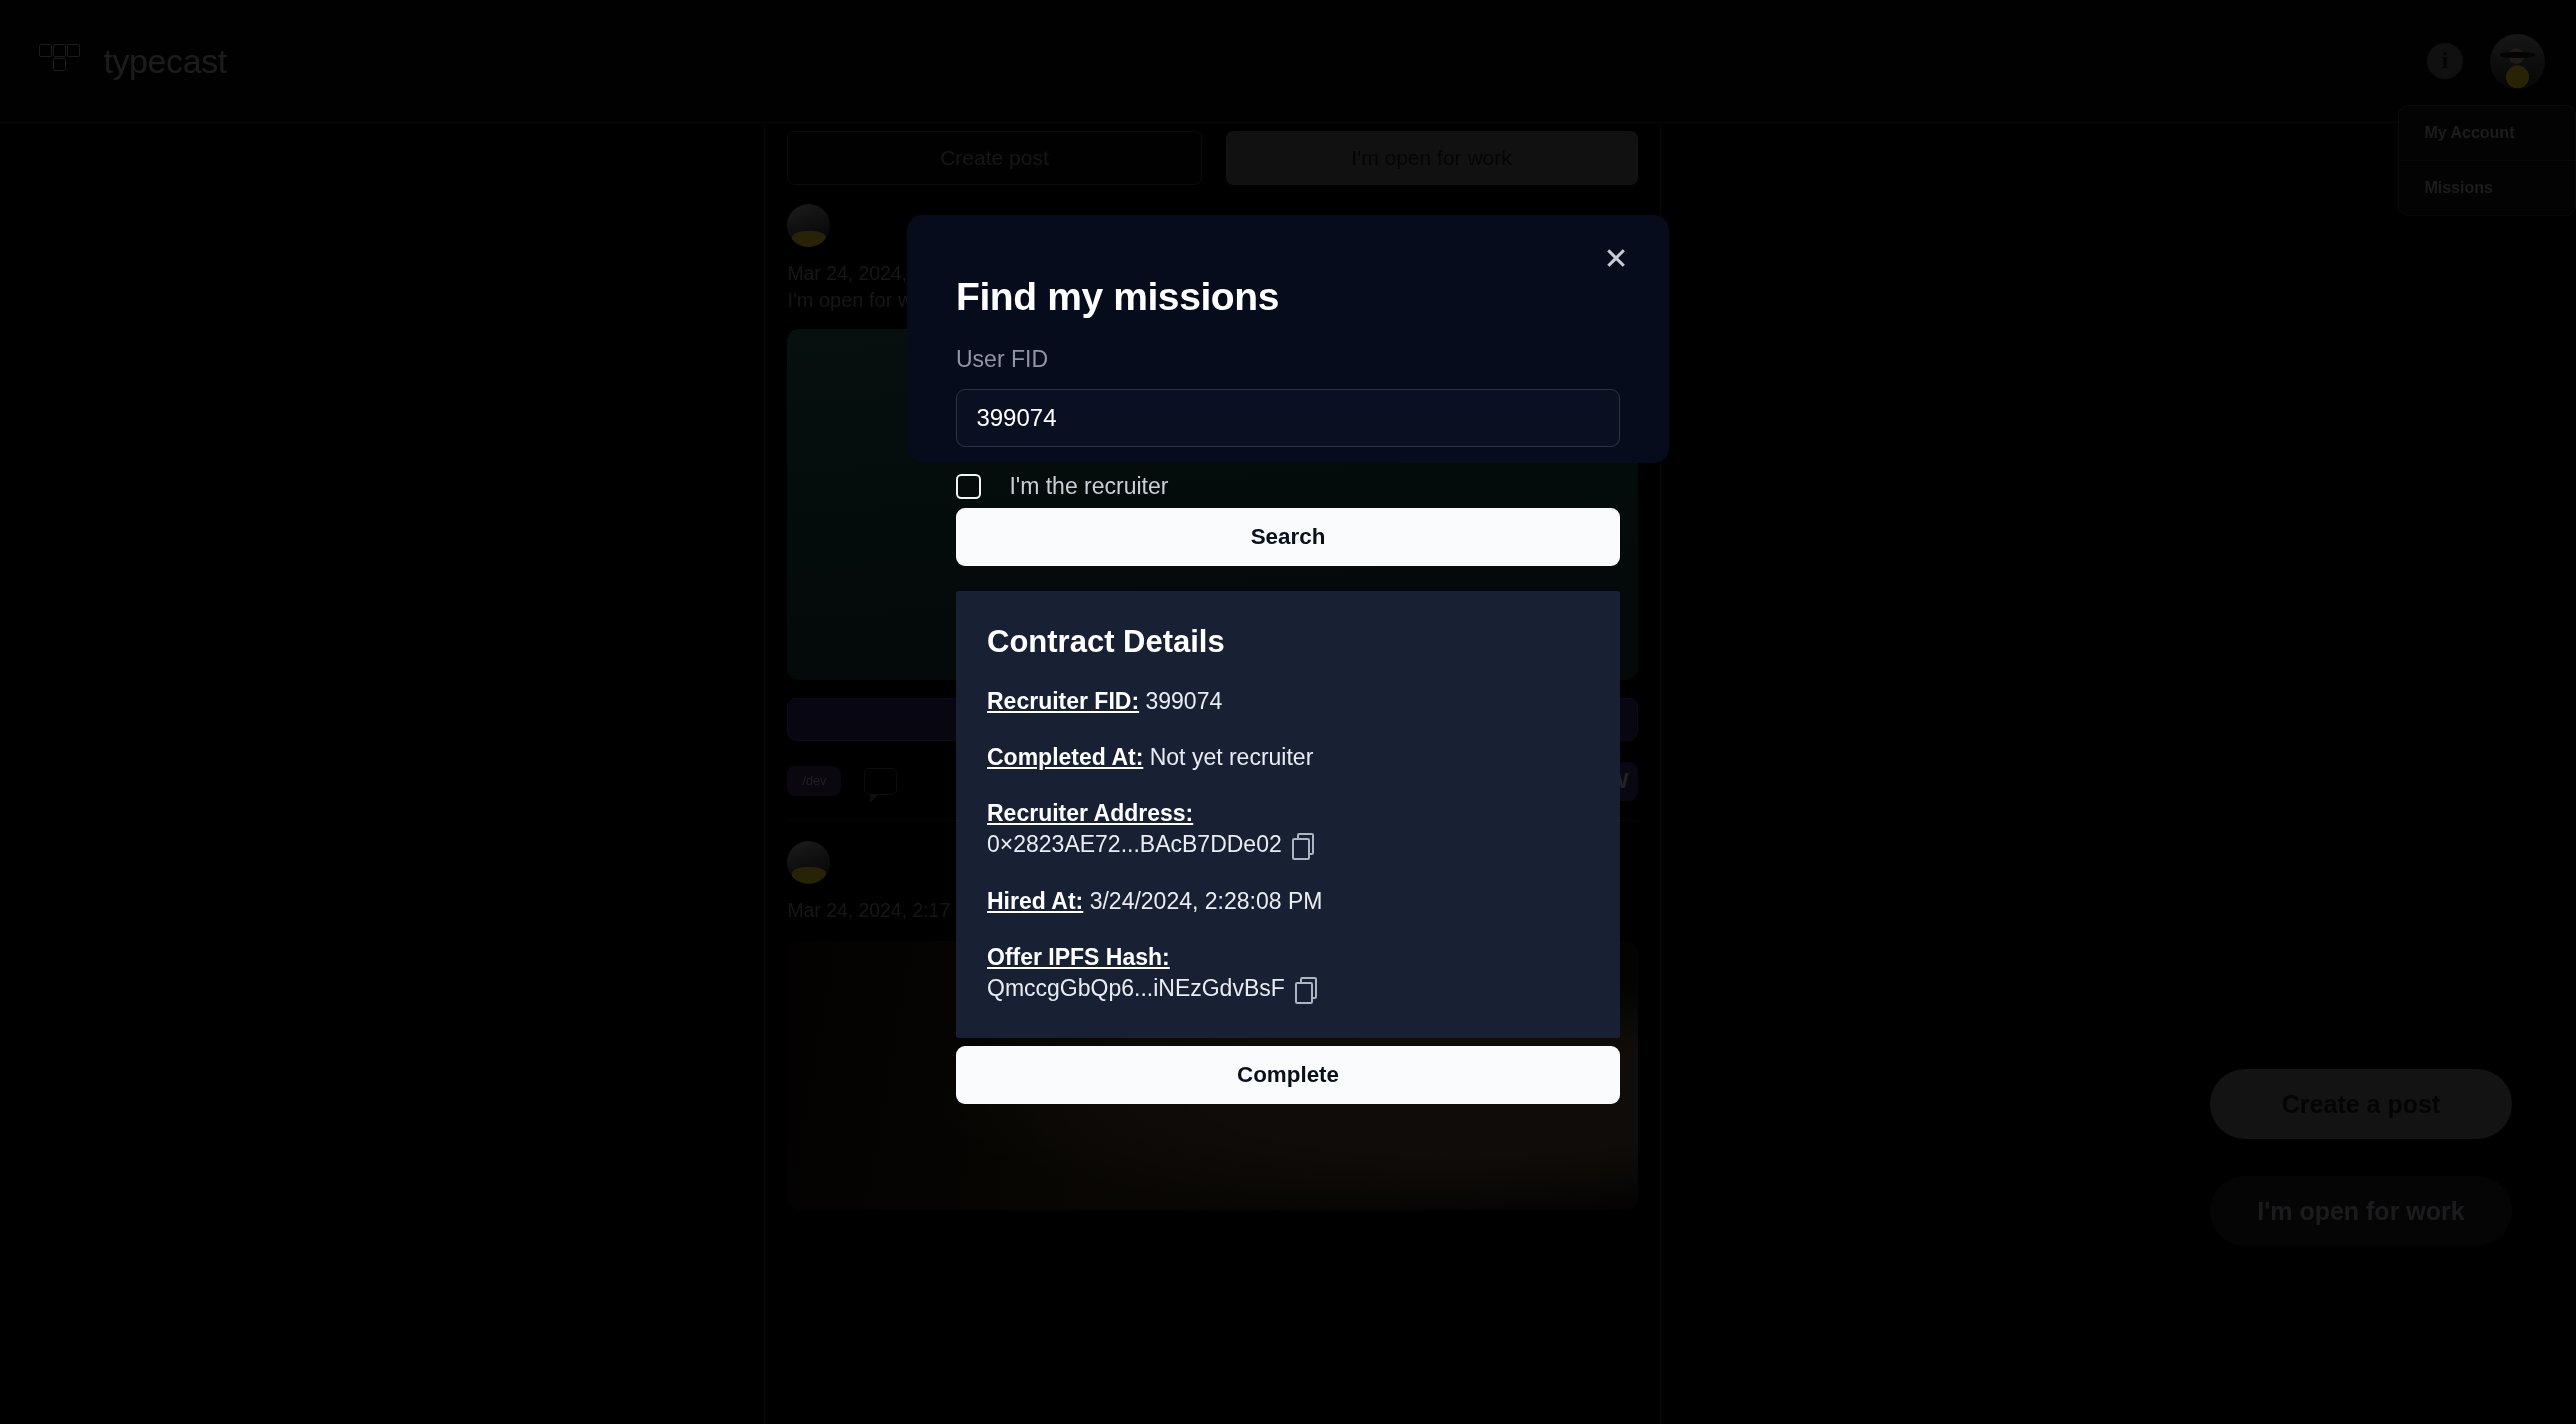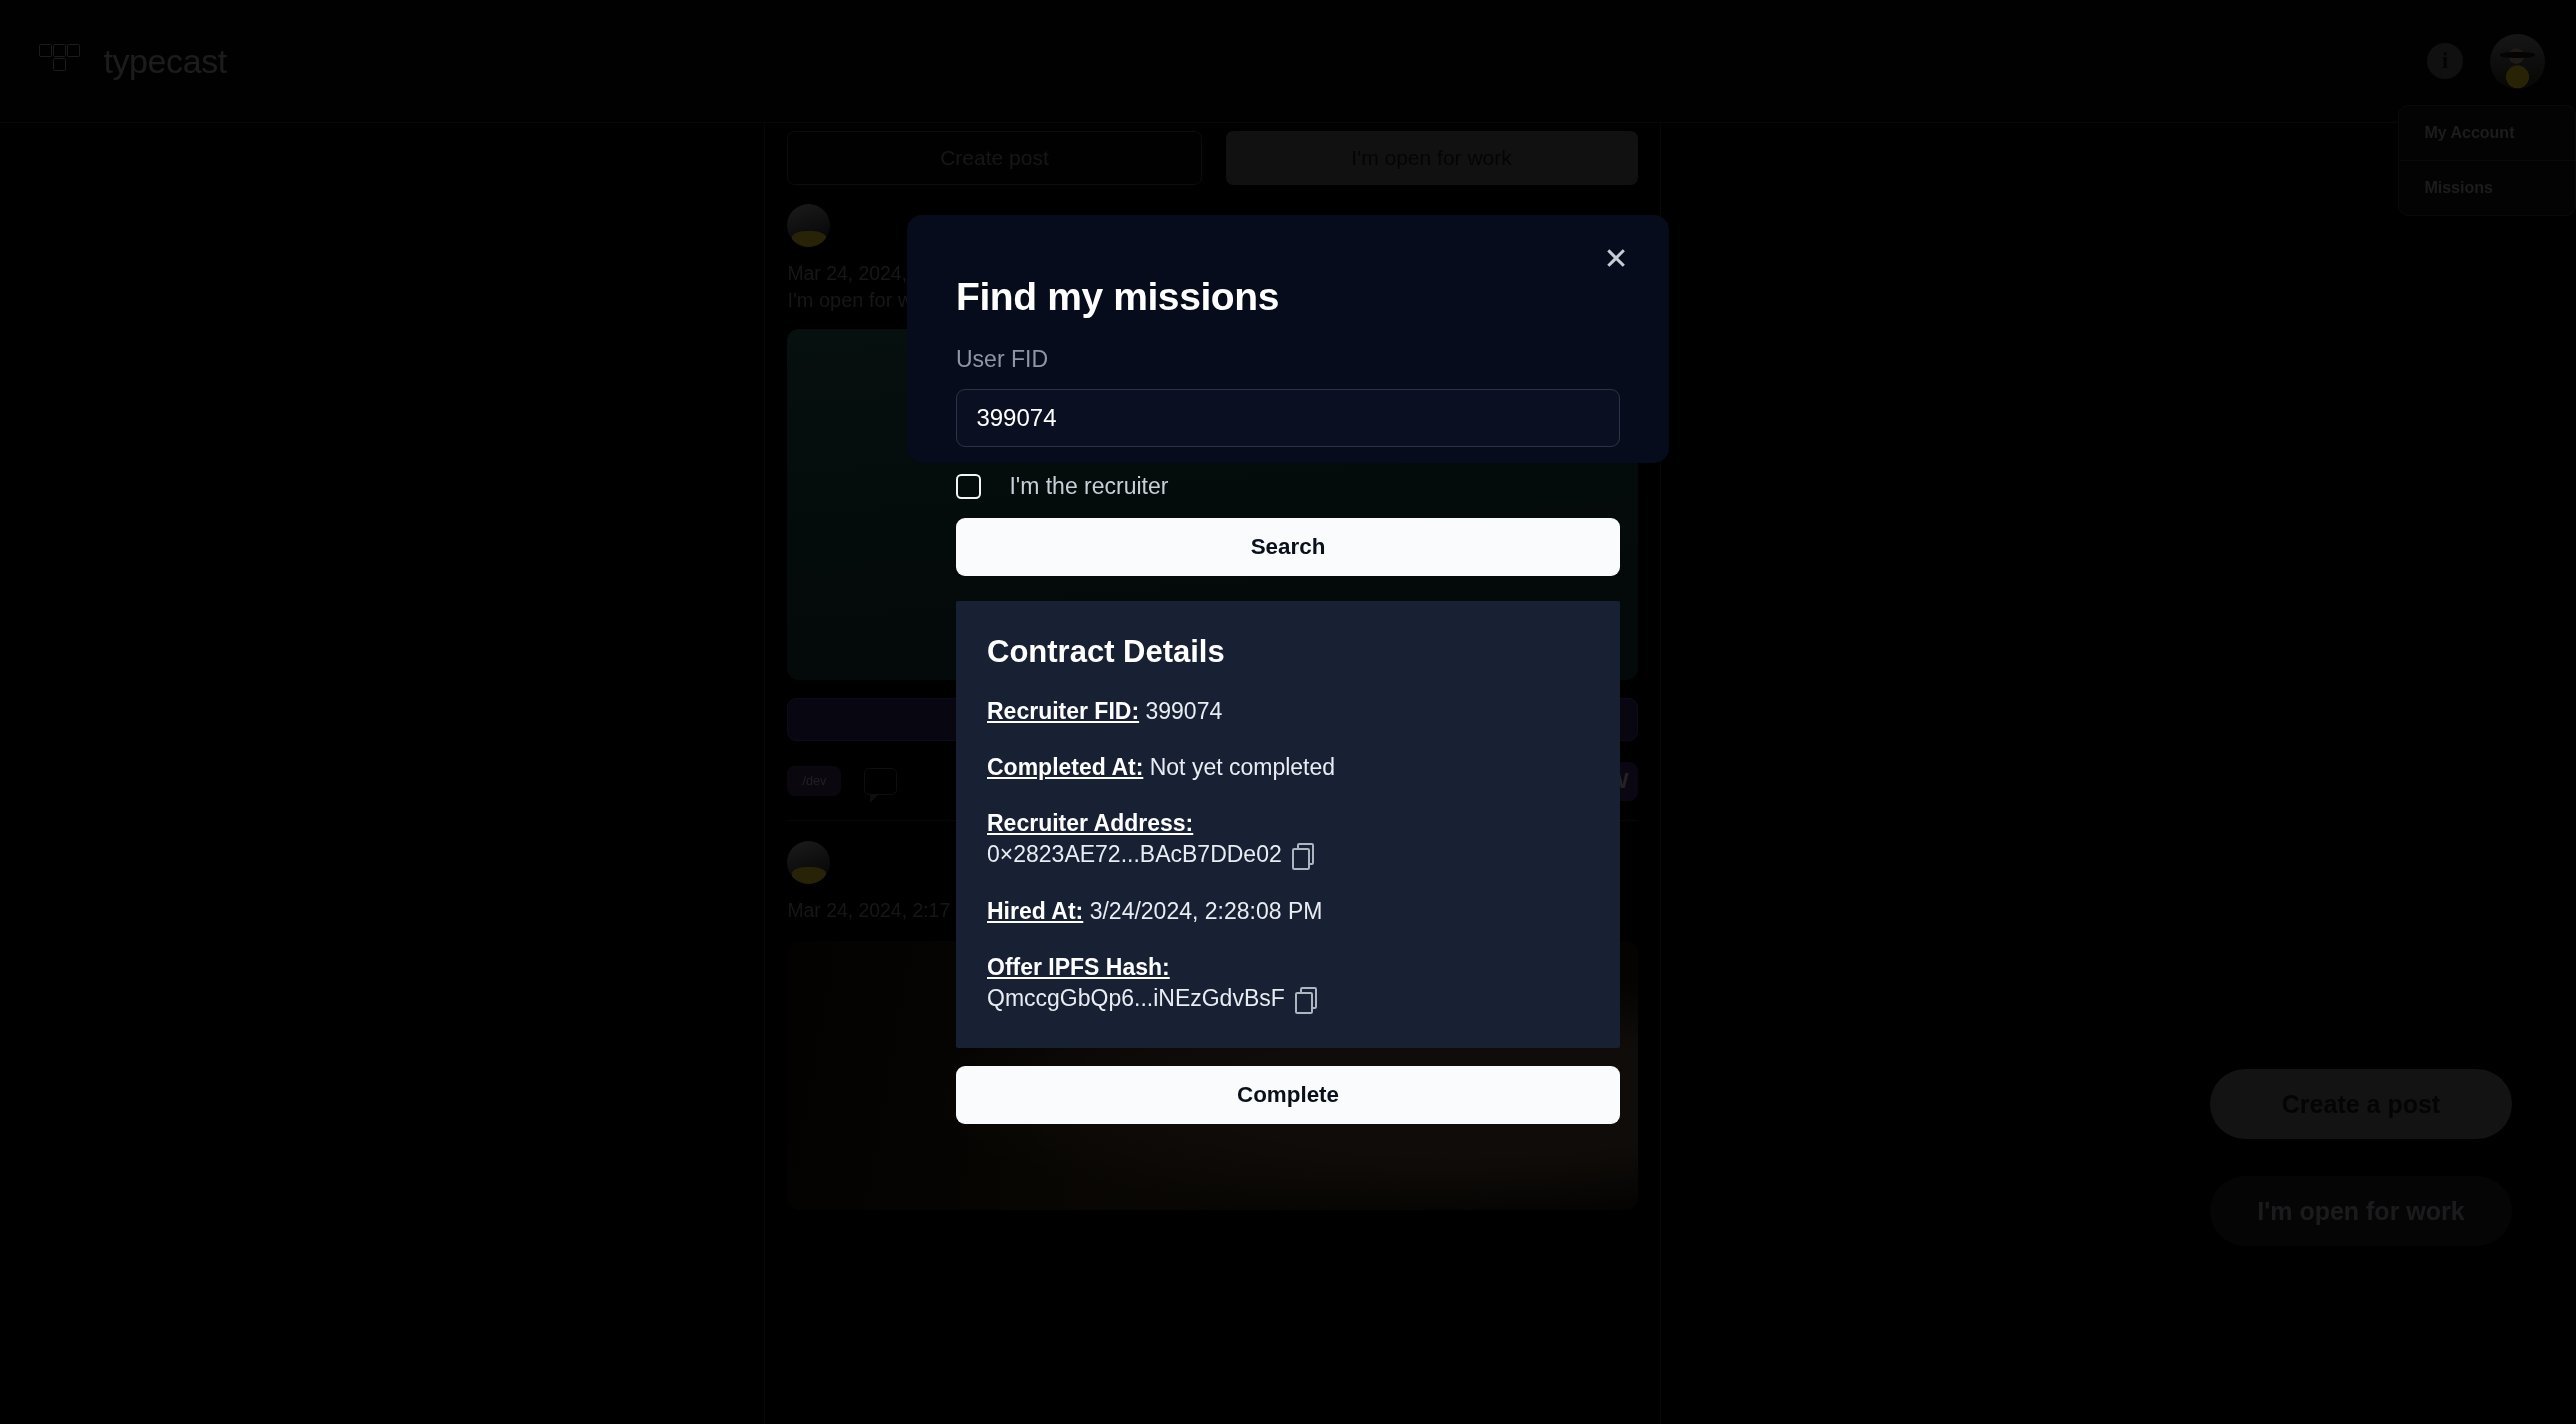--- a/index.html
+++ b/index.html
@@ -169,21 +169,21 @@
     color:#ffffff; font-size:24px; padding:0 19.4px;
     font-family:"Liberation Sans", sans-serif;
   }
   .checkrow { margin-top:25.4px; display:flex; align-items:center; gap:28px; }
   .checkbox {
     width:25.4px; height:25.4px; border:2.2px solid #f2f4f7; border-radius:5.2px;
     background:transparent;
   }
   .checkrow span { color:#c9cfd9; font-size:23px; }
   .btn-white {
-    margin-top:18px; width:100%; height:58px; border:none; border-radius:9px;
+    margin-top:8px; width:100%; height:58px; border:none; border-radius:9px;
     background:#fafbfc; color:#0a0f1c; font-size:22.4px; font-weight:bold;
     font-family:"Liberation Sans", sans-serif;
     display:flex; align-items:center; justify-content:center;
   }
   .contract-card {
     margin-top:25.4px; background:#182033; border-radius:2px;
     padding:33px 31px 34px 31px;
   }
   .contract-title { color:#ffffff; font-size:31px; font-weight:bold; }
   .crow { margin-top:25.4px; color:#e9edf3; font-size:23px; line-height:1.35; }
@@ -281,21 +281,21 @@
       <div class="contract-title">Contract Details</div>
 
       <div class="crow">
         <b>Recruiter FID:</b>
         <span>399074</span>
       </div>
 
 
       <div class="crow">
         <b>Completed At:</b>
-        <span>Not yet completed</span>
+        <span>Not yet recruiter</span>
       </div>
 
       <div class="crow">
         <b>Recruiter Address:</b><br>
         <span class="mono">0×2823AE72...BAcB7DDe02</span><span class="copy-icon"></span>
       </div>
 
       <div class="crow">
         <b>Hired At:</b>
         <span>3/24/2024, 2:28:08 PM</span>

